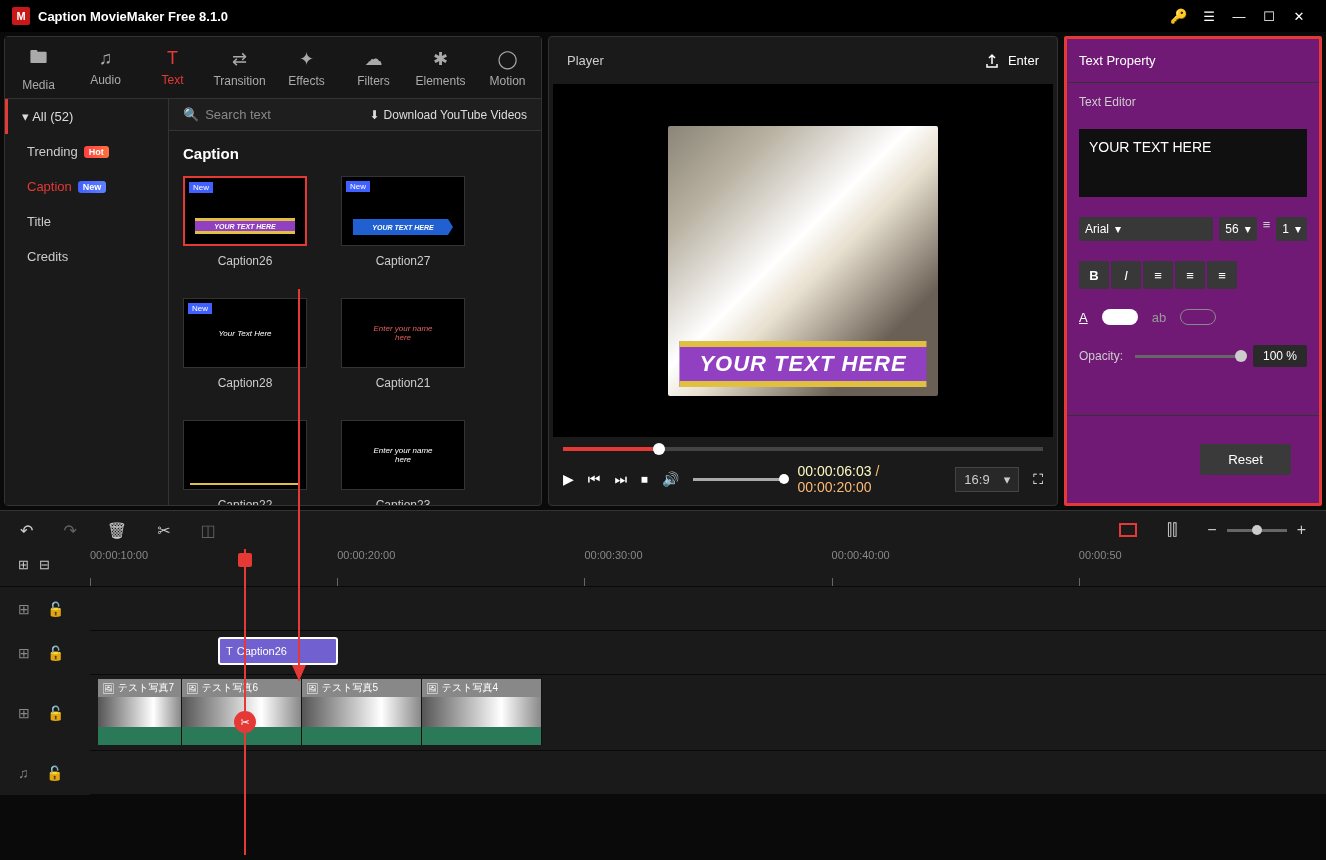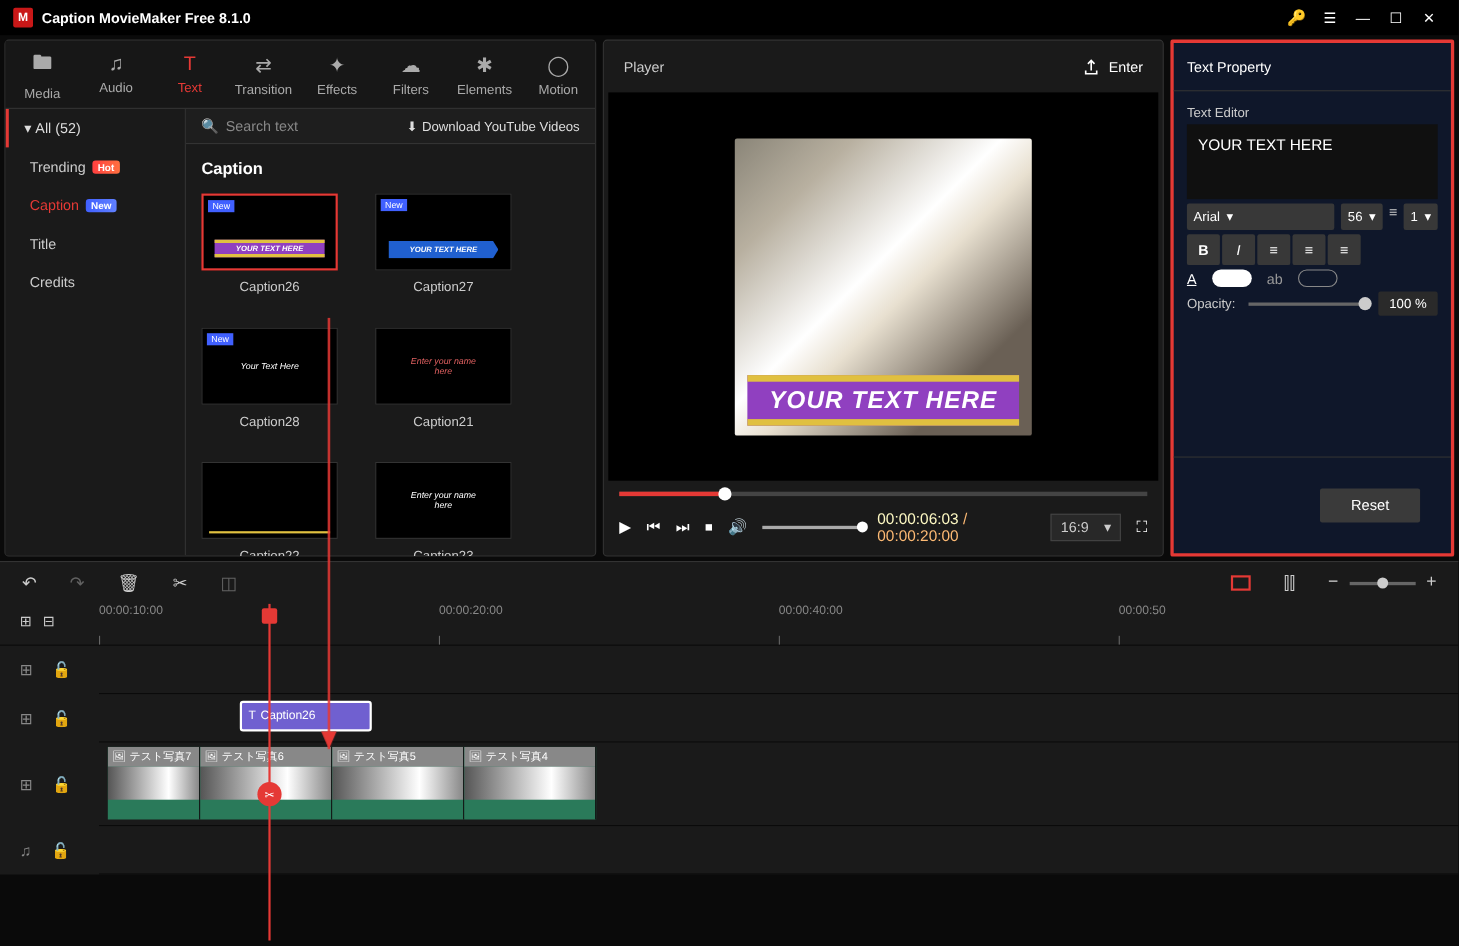--- a/index.html
+++ b/index.html
@@ -51,23 +51,23 @@
 .prog-fill{position:absolute;left:0;top:0;height:100%;width:20%;background:#e53935}
 .prog-knob{position:absolute;left:20%;top:50%;transform:translate(-50%,-50%);width:12px;height:12px;background:#fff;border-radius:50%}
 .ctrl-row{display:flex;align-items:center;gap:14px}
 .ctrl-btn{color:#fff;cursor:pointer;font-size:14px}
 .time-disp{margin-left:auto;font-size:14px}
 .time-cur{color:#fef9c3}
 .time-tot{color:#fdba74}
 .aspect-sel{background:#282828;border:1px solid #444;color:#ccc;padding:4px 8px;display:flex;gap:14px;align-items:center;cursor:pointer}
 .vol-slider{width:100px;height:3px;background:#aaa;position:relative}
 .vol-knob{position:absolute;right:0;top:50%;transform:translate(50%,-50%);width:10px;height:10px;background:#fff;border-radius:50%}
-.right-panel{width:258px;background:#0f172a;border:3px solid #e53935;margin:4px 4px 4px 0;border-radius:2px;display:flex;flex-direction:column}
+.right-panel{width:258px;background:#701a75;border:3px solid #e53935;margin:4px 4px 4px 0;border-radius:2px;display:flex;flex-direction:column}
 .rp-hdr{padding:14px 12px;color:#fff;font-size:13px;border-bottom:1px solid #333}
-.rp-body{padding:12px;flex:1;display:flex;flex-direction:column;gap:4px}
+.rp-body{padding:12px;flex:1;display:flex;flex-direction:column;gap:20px}
 .rp-label{color:#ccc;font-size:12px}
 .text-input{width:100%;height:68px;background:#101010;border:none;color:#fff;padding:10px;font-size:14px;resize:none}
 .ctrl-row2{display:flex;gap:6px;align-items:flex-start}
 .dd{background:#383838;border:none;color:#fff;padding:5px 6px;display:flex;align-items:center;gap:6px;cursor:pointer;font-size:12px;border-radius:2px}
 .fmt-btns{display:flex;gap:2px}
 .fmt-btn{width:30px;height:28px;background:#383838;display:flex;align-items:center;justify-content:center;color:#fff;cursor:pointer;border-radius:2px}
 .color-row{display:flex;gap:14px;align-items:center}
 .swatch{width:36px;height:16px;background:#fff;border-radius:8px;cursor:pointer}
 .swatch.outline{background:transparent;border:1px solid #888}
 .op-row{display:flex;align-items:center;gap:12px}
@@ -351,20 +351,21 @@
   </div>
   <div style="position:relative">
     <div class="arrow"></div>
     <div class="ruler">
       <div class="ruler-btns">
         <span>⊞</span>
         <span>⊟</span>
       </div>
       <div class="tick">00:00:10:00</div>
       <div class="tick">00:00:20:00</div>
+      <div class="tick">00:00:30:00</div>
       <div class="tick">00:00:40:00</div>
       <div class="tick">00:00:50</div>
     </div>
     <div class="playhead">
       <div class="scissors">✂</div>
     </div>
     <div class="tracks">
       <div class="track">
           <div class="track-hdr">
             <span>⊞</span>

